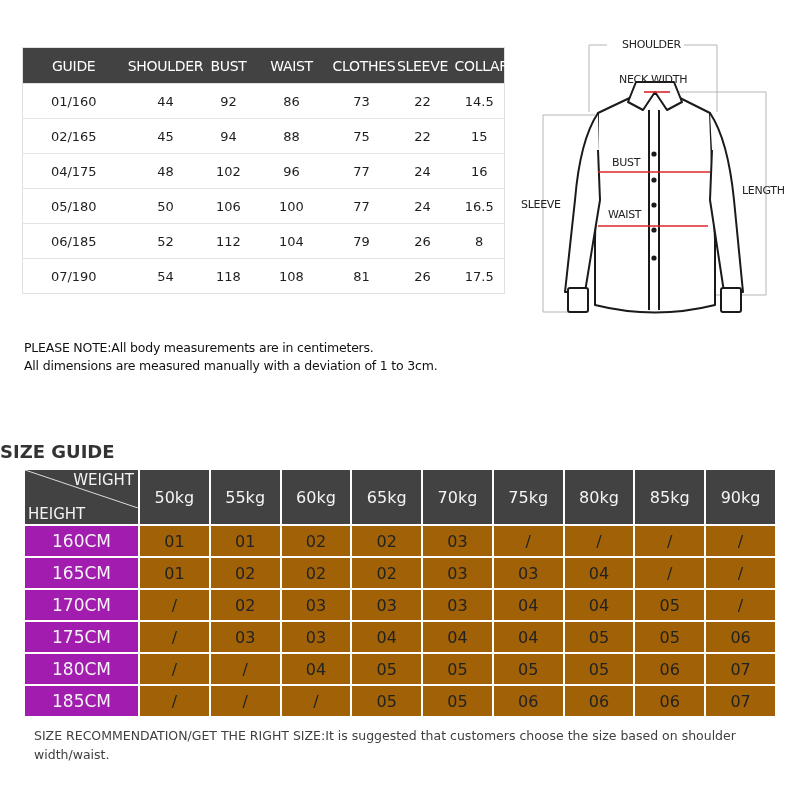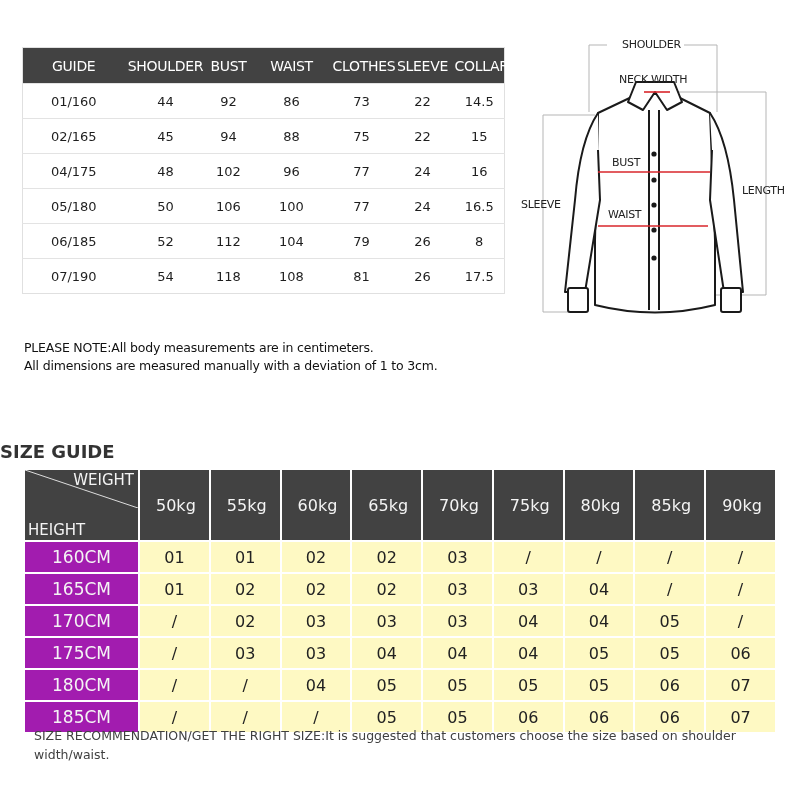--- a/index.html
+++ b/index.html
@@ -34,25 +34,25 @@
   .guide-title {
     position: absolute; left: 0; width: 800px; top: 428px; text-align: left;
     font-size: 18px; font-weight: bold; color: #333; margin-top: 13px;
   }
   .guide-table {
     position: absolute; left: 23px; top: 468px; width: 754px;
     border-collapse: separate; border-spacing: 2px 2px; table-layout: fixed;
   }
   .guide-table th {
     background: #424242; color: #f4f4f4; font-weight: normal; font-size: 16px;
-    height: 38px; padding: 16px; text-align: center;
+    height: 38px; padding: 8px; text-align: center;
   }
   .guide-table td { height: 30px; padding: 0; text-align: center; font-size: 16px; }
   .guide-table td.hcell { background: #a21caf; color: #f4f4f4; font-size: 17px; }
-  .guide-table td.vcell { background: #fef9c3; color: #222; text-align: center; }
+  .guide-table td.vcell { background: #a16207; color: #222; text-align: center; }
   .corner { position: relative; overflow: hidden; }
   .corner svg { position: absolute; left: 0; top: 0; }
   .corner .w { position: absolute; right: 4px; top: 1px; font-size: 15px; }
   .corner .h { position: absolute; left: 3px; bottom: 1px; font-size: 15px; }
   .rec { position: absolute; left: 34px; top: 718px; width: 740px; font-size: 12.5px; line-height: 19px; color: #404040; margin-top: 8px; }
 </style>
 </head>
 <body>
 
 <table class="meas-table">

